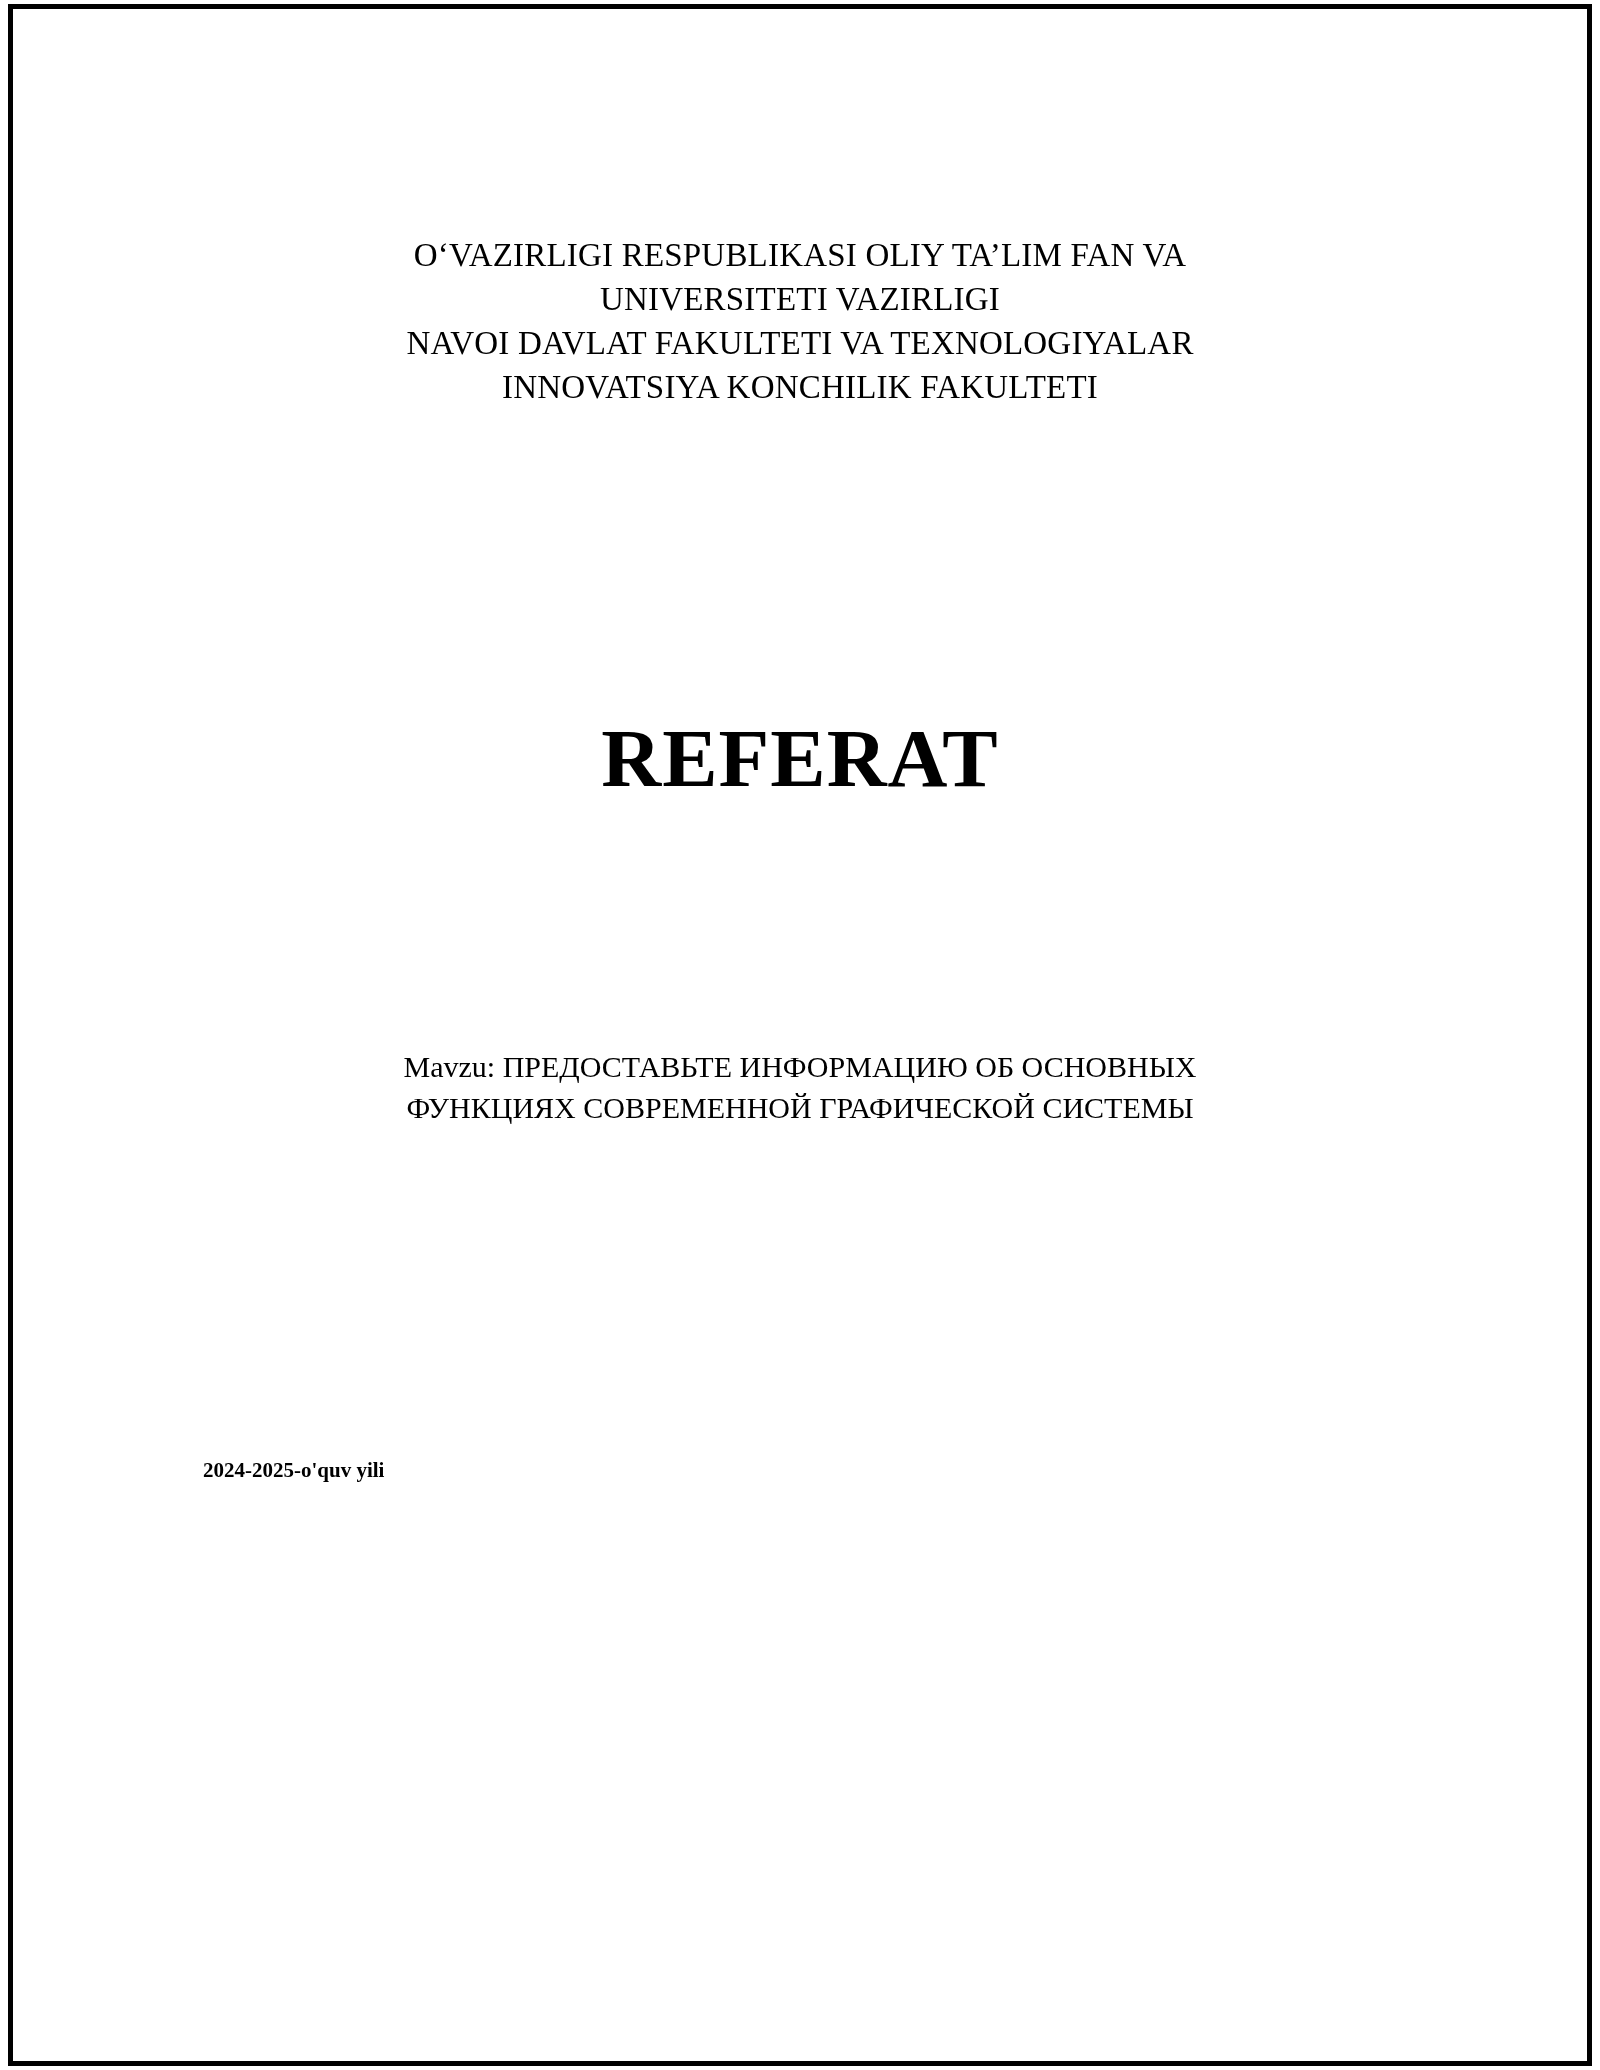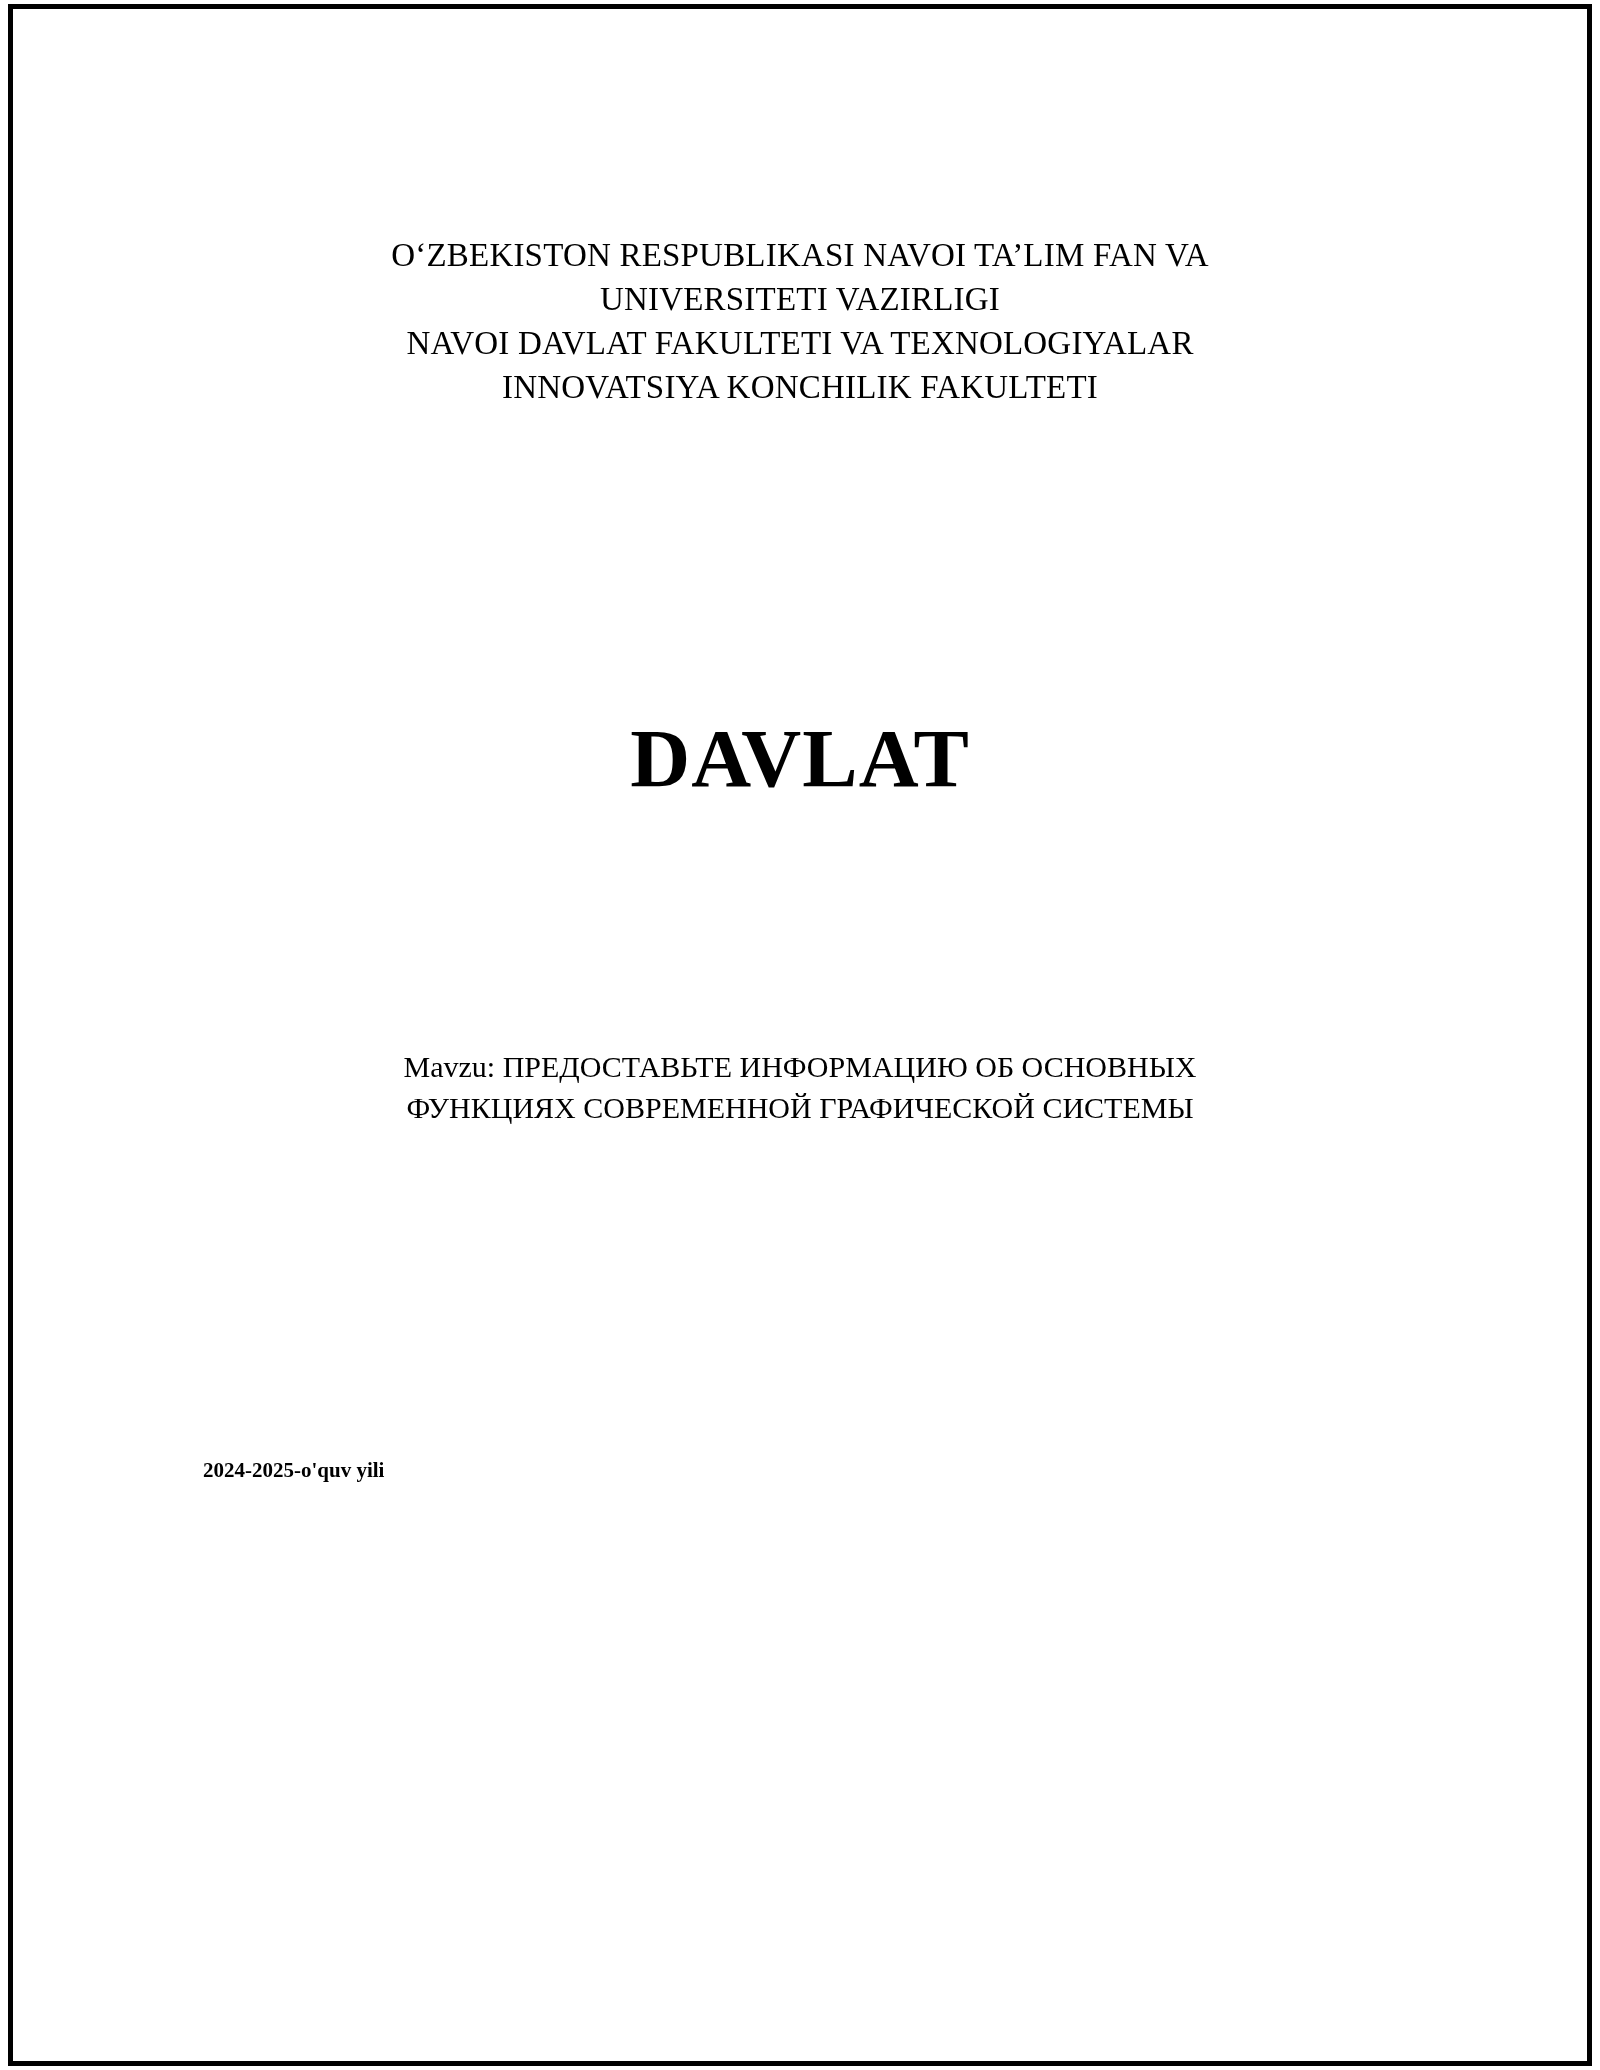--- a/index.html
+++ b/index.html
@@ -78,28 +78,28 @@
   }
 </style>
 </head>
 <body>
 
 <div class="page">
   <div class="page-frame">
     <div class="content">
 
       <div class="header-block">
-        <div class="header-line">O‘ZBEKISTON RESPUBLIKASI NAVOI TA’LIM FAN VA</div>
+        <div class="header-line">O‘VAZIRLIGI RESPUBLIKASI OLIY TA’LIM FAN VA</div>
         <div class="header-line">UNIVERSITETI VAZIRLIGI</div>
         <div class="header-line">NAVOI DAVLAT FAKULTETI VA TEXNOLOGIYALAR</div>
         <div class="header-line">INNOVATSIYA KONCHILIK FAKULTETI</div>
       </div>
 
       <div class="title-block">
-        <div class="doc-title">DAVLAT</div>
+        <div class="doc-title">REFERAT</div>
       </div>
 
       <div class="subject-block">
         <div class="subject-line">Mavzu: ПРЕДОСТАВЬТЕ ИНФОРМАЦИЮ ОБ ОСНОВНЫХ</div>
         <div class="subject-line">ФУНКЦИЯХ СОВРЕМЕННОЙ ГРАФИЧЕСКОЙ СИСТЕМЫ</div>
       </div>
 
       <div class="year-block">
         <div class="year-text">2024-2025-o'quv yili</div>
       </div>

